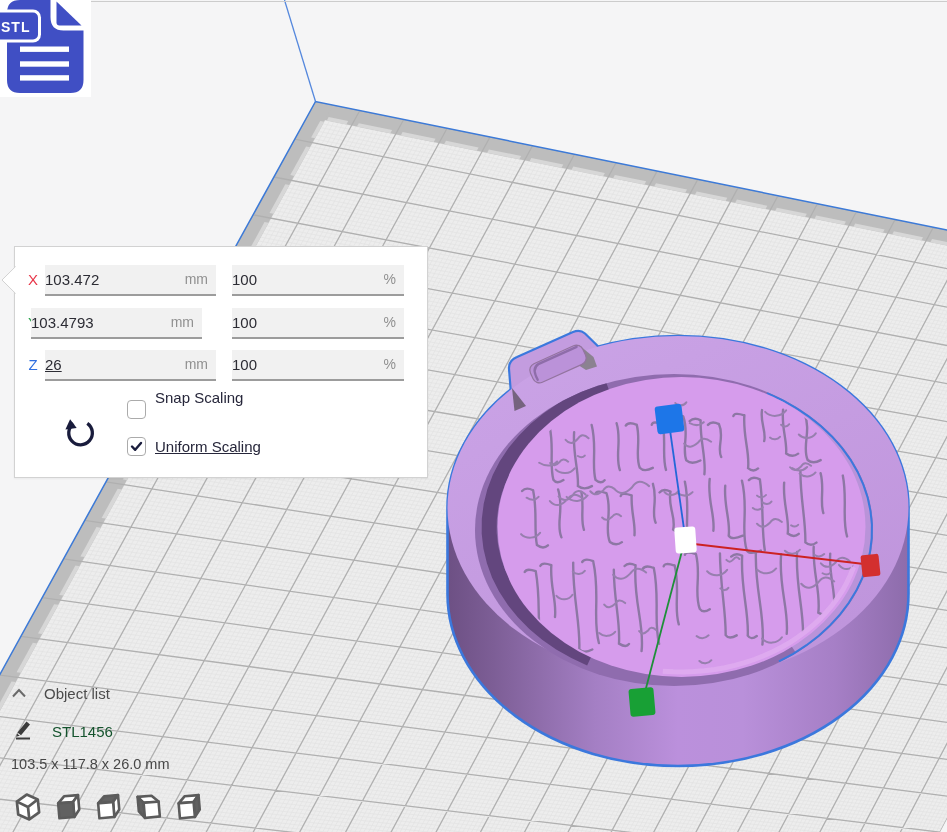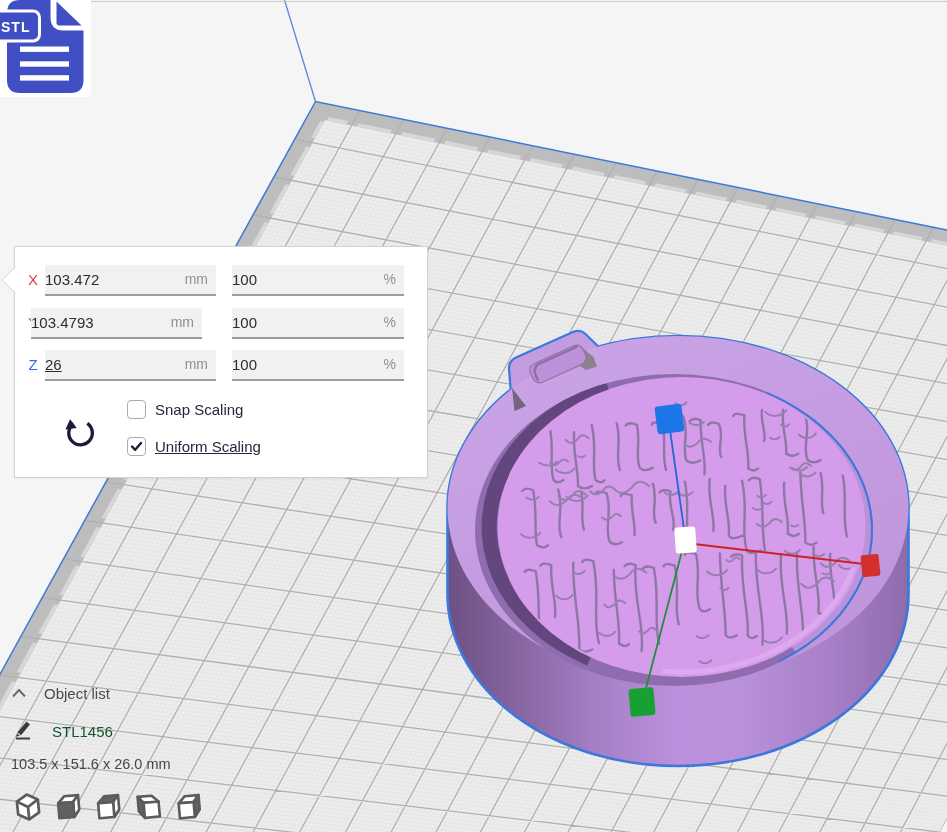--- a/index.html
+++ b/index.html
@@ -146,36 +146,36 @@
     <div class="abs fld" style="left:16px;top:61px;width:171px;">103.4793<span>mm</span></div>
     <div class="abs fld" style="left:217px;top:61px;width:172px;">100<span>%</span></div>
     <div class="abs" style="left:8px;top:109px;width:20px;text-align:center;font-size:15px;color:#2f6fe0">Z</div>
     <div class="abs fld" style="left:30px;top:103px;width:171px;text-decoration:underline;">26<span>mm</span></div>
     <div class="abs fld" style="left:217px;top:103px;width:172px;">100<span>%</span></div>
     <svg class="abs" style="left:49px;top:165px" width="36" height="40" viewBox="0 0 36 40">
 <path d="M 23.3 11.3 A 11.8 11.8 0 1 1 9.4 11.6" fill="none" stroke="#191c3c" stroke-width="3.3"></path>
 <path d="M 1.4 17.6 L 6.1 7.2 L 12.7 16.0 Z" fill="#191c3c"></path>
 </svg>
     <div class="abs cb" style="left:112px;top:153px;"></div>
-<div class="abs cblab" style="left:140px;top:154px;">Snap Scaling</div>
+<div class="abs cblab" style="left:140px;top:142px;">Snap Scaling</div>
 <div class="abs cb" style="left:112px;top:190px;"><svg width="17" height="17" viewBox="0 0 17 17">
         <path d="M4 8.5 L7.2 11.8 L13 5" fill="none" stroke="#1a1d3d" stroke-width="2.4" stroke-linecap="round" stroke-linejoin="round"></path>
       </svg></div>
 <div class="abs cblab" style="left:140px;top:191px;text-decoration:underline;">Uniform Scaling</div>
 </div>
 <svg class="abs" style="left:11px;top:687px" width="16" height="12" viewBox="0 0 16 12">
     <path d="M2 9.5 L8 3 L14 9.5" fill="none" stroke="#6a6a6a" stroke-width="2"></path>
   </svg>
 <div class="abs" style="left:44px;top:685px;font-size:15px;color:#4c4c4c">Object list</div>
 <svg class="abs" style="left:13px;top:719px" width="20" height="22" viewBox="0 0 20 22">
 <path d="M4.5 13.5 L13.5 2.5 L17 5.5 L8 16.3 Z M4 14.5 L3.2 17.8 L6.8 16.8 Z" fill="#3c3c3c"></path>
 <line x1="3" y1="19.5" x2="17" y2="19.5" stroke="#3c3c3c" stroke-width="2"></line>
 </svg>
 <div class="abs" style="left:52px;top:723px;font-size:15px;color:#14532d">STL1456</div>
-<div class="abs" style="left:11px;top:756px;font-size:14.5px;color:#474747">103.5 x 151.6 x 26.0 mm</div>
+<div class="abs" style="left:11px;top:756px;font-size:14.5px;color:#474747">103.5 x 117.8 x 26.0 mm</div>
 <svg class="abs" style="left:13px;top:790px" width="195" height="36" viewBox="0 0 195 36">
     <g transform="translate(2,3) rotate(-6 13 14)" fill="#ffffff" stroke="#5b5b5b" stroke-width="2.7" stroke-linejoin="round">
 <path d="M13 1.5 L23.5 7.5 L23.5 20.5 L13 26.5 L2.5 20.5 L2.5 7.5 Z"></path>
 <path d="M13 14 L2.5 7.5 M13 14 L23.5 7.5 M13 14 L13 26.5" fill="none"></path>
 </g>
     <g transform="translate(42,3) rotate(-5 13 14)" stroke="#5b5b5b" stroke-width="2.6" stroke-linejoin="round">
       <path d="M3.5 9.5 L10 3 L24 3 L18.5 9.5 Z" fill="#ffffff"></path>
       <path d="M18.5 9.5 L24 3 L24 17.5 L18.5 24.5 Z" fill="#ffffff"></path>
       <path d="M3.5 9.5 L18.5 9.5 L18.5 24.5 L3.5 24.5 Z" fill="#616161"></path>
     </g>

